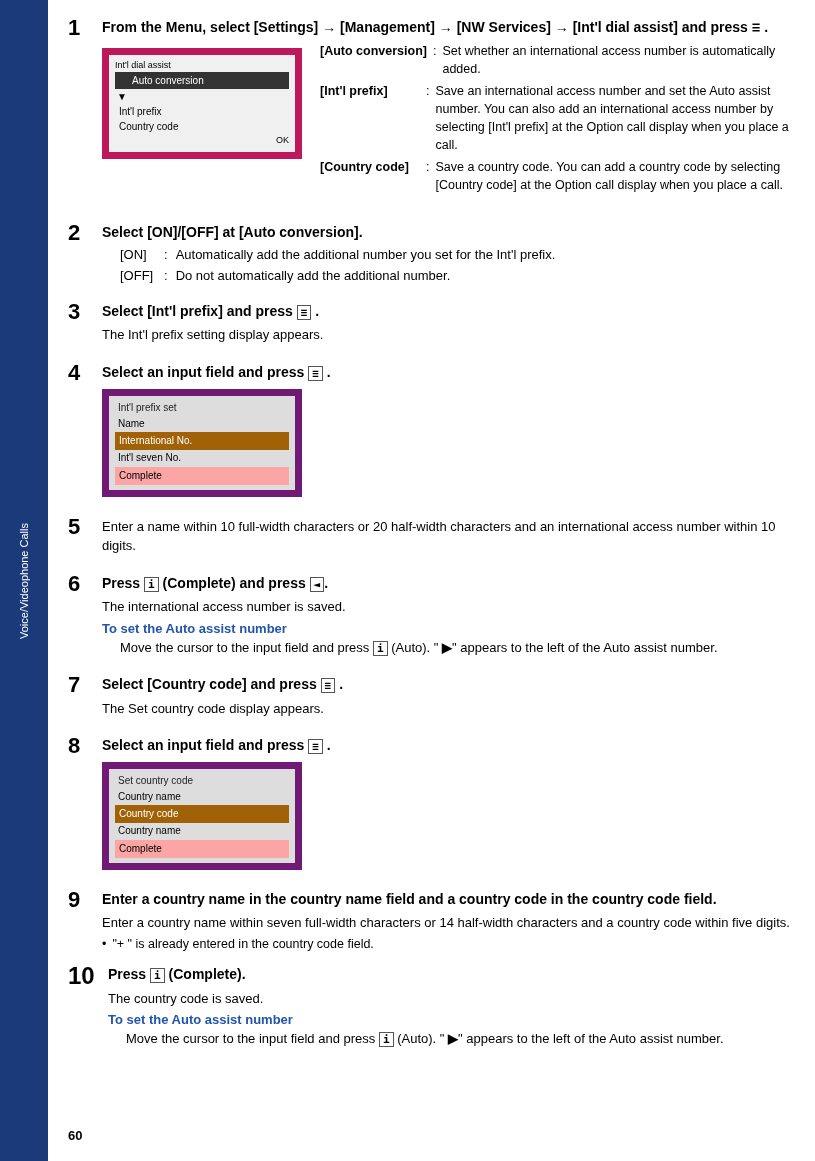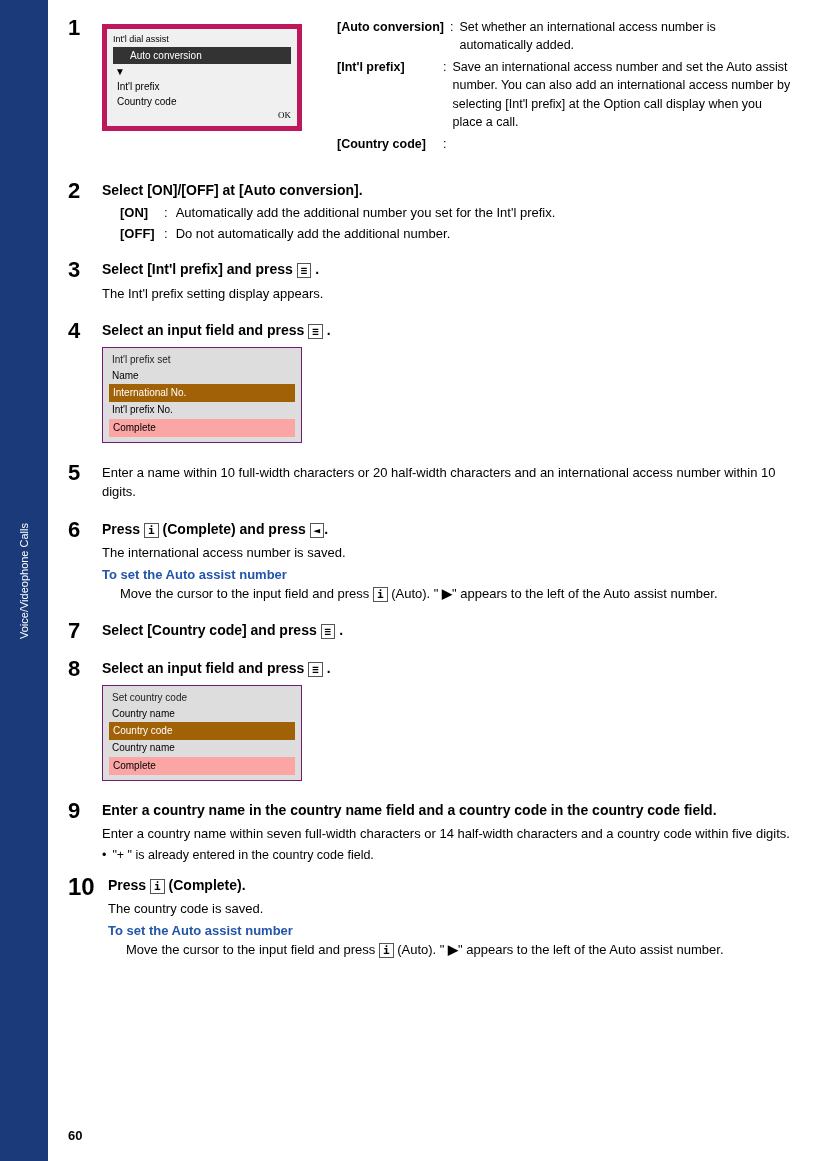--- a/index.html
+++ b/index.html
@@ -76,36 +76,36 @@
     .indent {
       padding-left: 18px;
     }
     .definition-row {
       display: flex;
       margin-bottom: 2px;
       font-size: 13px;
       line-height: 1.45;
     }
     .def-term {
-      font-weight: bold;
+      font-weight: normal;
       min-width: 36px;
       margin-right: 8px;
     }
     .def-colon {
       margin-right: 8px;
     }
     .def-desc {
       flex: 1;
     }
     .screen-box {
-      border: 5px solid #be185d;
+      border: 7px solid #be185d;
       width: 200px;
       background: #f0f0f0;
       padding: 4px 6px;
-      margin: 6px 17px 6px 0;
+      margin: 6px 0 6px 0;
       font-size: 10px;
       line-height: 1.5;
     }
     .screen-box .screen-row {
       display: flex;
       align-items: center;
     }
     .screen-box .highlight-row {
       background: #333;
       color: #fff;
@@ -141,21 +141,21 @@
     .bullet-item {
       display: flex;
       align-items: flex-start;
       font-size: 12.5px;
       margin-top: 3px;
     }
     .bullet-sym {
       margin-right: 6px;
     }
     .screen-box2 {
-      border: 1px solid #701a75;
+      border: 7px solid #701a75;
       width: 200px;
       background: #ddd;
       padding: 4px 6px;
       margin: 6px 0 6px 0;
       font-size: 10px;
       line-height: 1.6;
     }
     .screen-box2 .s-title {
       font-size: 10px;
       color: #222;
@@ -185,51 +185,57 @@
 
 <div class="sidebar">
   <span class="sidebar-label">Voice/Videophone Calls</span>
 </div>
 
 <div class="main-content">
 
   <div class="step">
     <div class="step-num">1</div>
     <div class="step-content">
+      <div class="step-title">
+        <span>From the Menu, select [Settings] → [Management] → [NW Services] → [Int'l dial assist] and press</span>
+        <span style="font-family:monospace; font-weight:bold;"> ≡</span>
+        <span>.</span>
+      </div>
       <div class="screen-with-desc">
         <div class="screen-box">
           <div class="screen-row">
               <span style="font-size:9px;">Int'l dial assist</span>
             </div>
           <div class="screen-row highlight-row">Auto conversion</div>
           <div class="screen-row">
               <span style="margin-left:2px;">▼</span>
             </div>
           <div class="screen-row">
               <span style="padding-left:4px;">Int'l prefix</span>
             </div>
           <div class="screen-row">
               <span style="padding-left:4px;">Country code</span>
             </div>
-          <div class="screen-row" style="justify-content:flex-end;font-size:9px;font-family:Liberation Serif, serif;">OK</div>
+          <div class="screen-row" style="justify-content:flex-end;font-size:9px;">OK</div>
         </div>
         <div class="desc-block">
           <div class="desc-row">
             <span class="desc-label">[Auto conversion]</span>
             <span class="desc-colon">:</span>
             <span class="desc-text">Set whether an international access number is automatically added.</span>
           </div>
           <div class="desc-row">
             <span class="desc-label">[Int'l prefix]</span>
             <span class="desc-colon">:</span>
             <span class="desc-text">Save an international access number and set the Auto assist number. You can also add an international access number by selecting [Int'l prefix] at the Option call display when you place a call.</span>
           </div>
           <div class="desc-row">
             <span class="desc-label">[Country code]</span>
             <span class="desc-colon">:</span>
+            <span class="desc-text">Save a country code. You can add a country code by selecting [Country code] at the Option call display when you place a call.</span>
           </div>
         </div>
       </div>
     </div>
   </div>
 
   <div class="step">
     <div class="step-num">2</div>
     <div class="step-content">
       <div class="step-title">Select [ON]/[OFF] at [Auto conversion].</div>
@@ -265,21 +271,21 @@
     <div class="step-content">
       <div class="step-title">
         <span>Select an input field and press</span>
         <span style="font-family:monospace; font-weight:bold; border:1px solid #555; padding:0 3px; font-size:11px;">≡</span>
         <span>.</span>
       </div>
       <div class="screen-box2">
         <span class="s-title s-row">Int'l prefix set</span>
         <span class="s-row">Name</span>
         <span class="s-highlighted">International No.</span>
-        <span class="s-row">Int'l prefix No.</span>
+        <span class="s-row">Int'l seven No.</span>
         <span class="s-input">Complete</span>
       </div>
     </div>
   </div>
 
   <div class="step">
     <div class="step-num">5</div>
     <div class="step-content">
       <div class="step-body">Enter a name within 10 full-width characters or 20 half-width characters and an international access number within 10 digits.</div>
     </div>
@@ -302,20 +308,21 @@
   </div>
 
   <div class="step">
     <div class="step-num">7</div>
     <div class="step-content">
       <div class="step-title">
         <span>Select [Country code] and press</span>
         <span style="font-family:monospace; font-weight:bold; border:1px solid #555; padding:0 3px; font-size:11px;">≡</span>
         <span>.</span>
       </div>
+      <div class="step-body">The Set country code display appears.</div>
     </div>
   </div>
 
   <div class="step">
     <div class="step-num">8</div>
     <div class="step-content">
       <div class="step-title">
         <span>Select an input field and press</span>
         <span style="font-family:monospace; font-weight:bold; border:1px solid #555; padding:0 3px; font-size:11px;">≡</span>
         <span>.</span>

